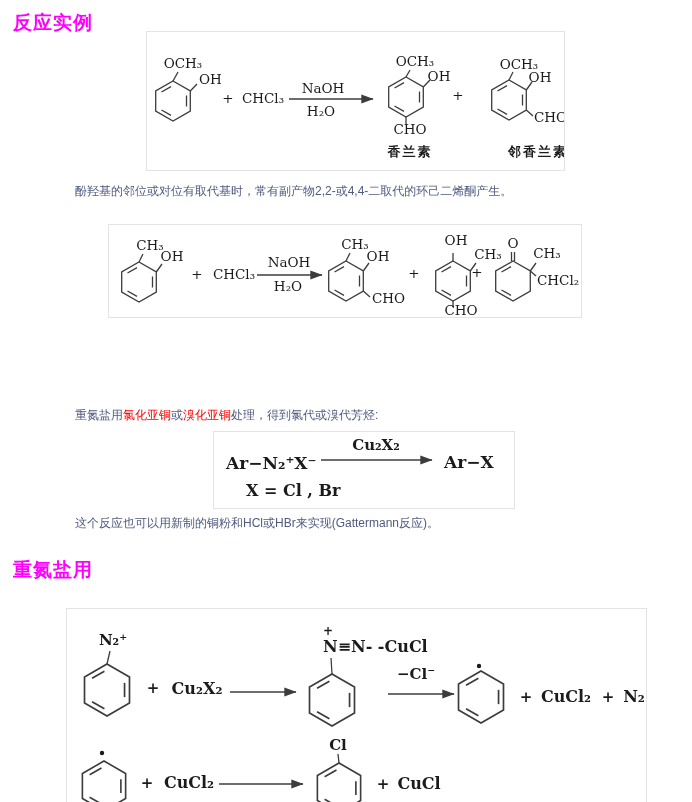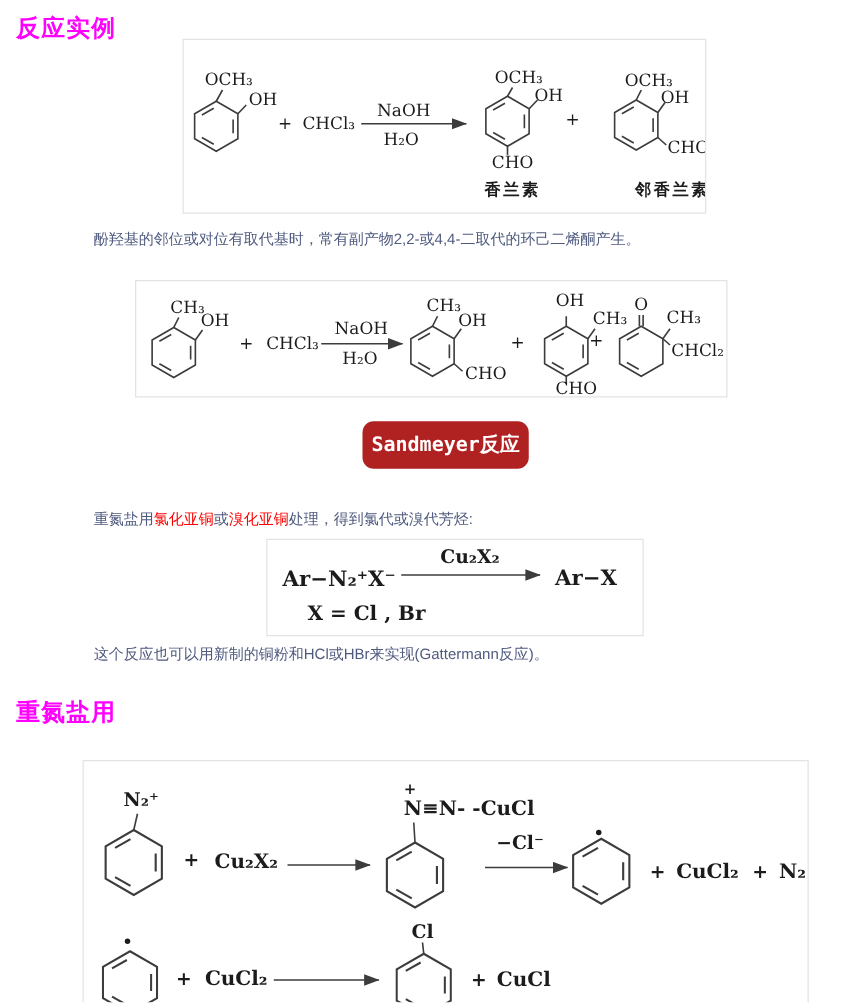--- a/index.html
+++ b/index.html
@@ -135,21 +135,20 @@
         <line class="bond" x1="405.5" y1="36" x2="405.5" y2="27"></line>
         <text class="cf" text-anchor="middle" x="404" y="23">O</text>
         <line class="bond" x1="421.3" y1="46" x2="427" y2="38"></line>
         <text class="cf" text-anchor="middle" x="438" y="33">CH₃</text>
         <line class="bond" x1="421.3" y1="46" x2="427" y2="51"></line>
         <text class="cf" x="428" y="60">CHCl₂</text>
       </g>
     </svg>
   </div>
 
-  <button class="btn">Sandmeyer反应</button>
 
   <div class="para indent" style="top:403px">
     <span>重氮盐用</span><span class="red">氯化亚铜</span><span>或</span><span class="red">溴化亚铜</span><span>处理，得到氯代或溴代芳烃:</span>
   </div>
 
   <div class="imgbox" style="left:213px;top:431px;width:300px;height:76px">
     <svg width="300" height="76" viewBox="0 0 300 76">
       <text class="eq1" x="12" y="37">Ar−N₂⁺X⁻</text>
       <line class="arrow" x1="107" y1="28" x2="218" y2="28" marker-end="url(#ah)"></line>
       <text class="cfb15" text-anchor="middle" x="162" y="18">Cu₂X₂</text>

